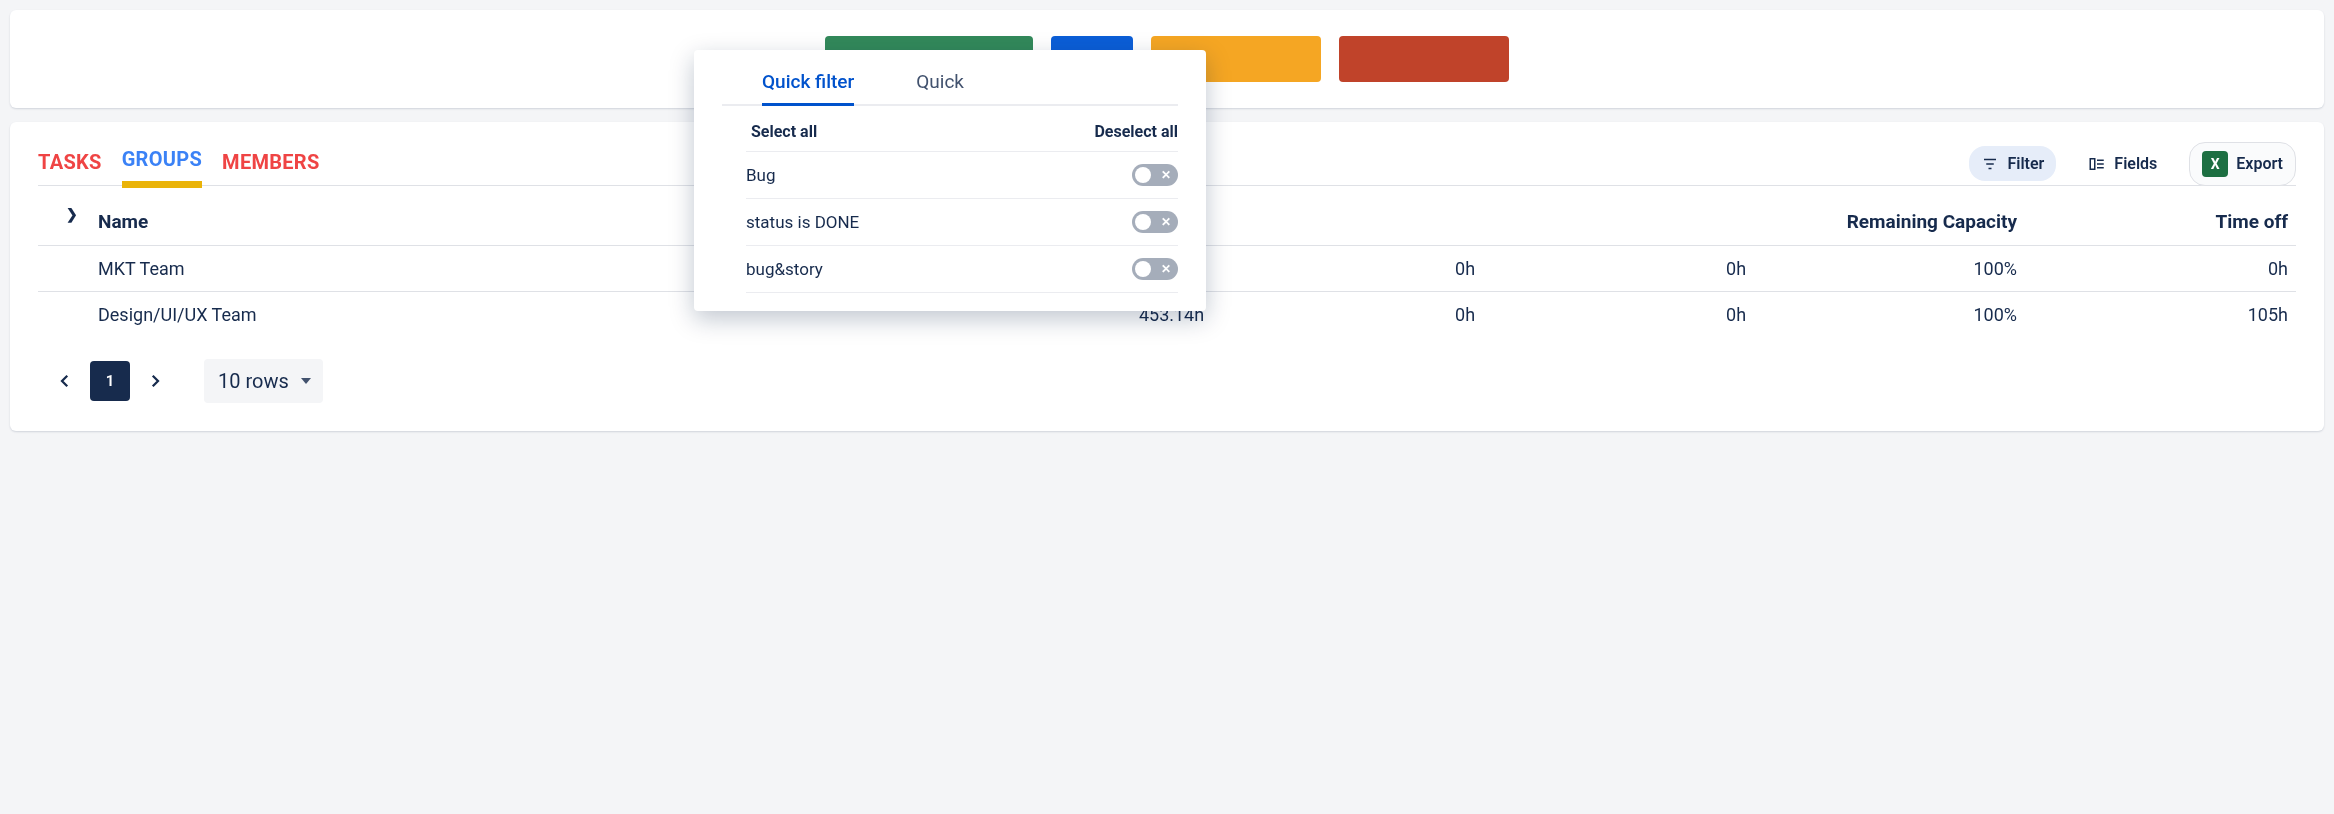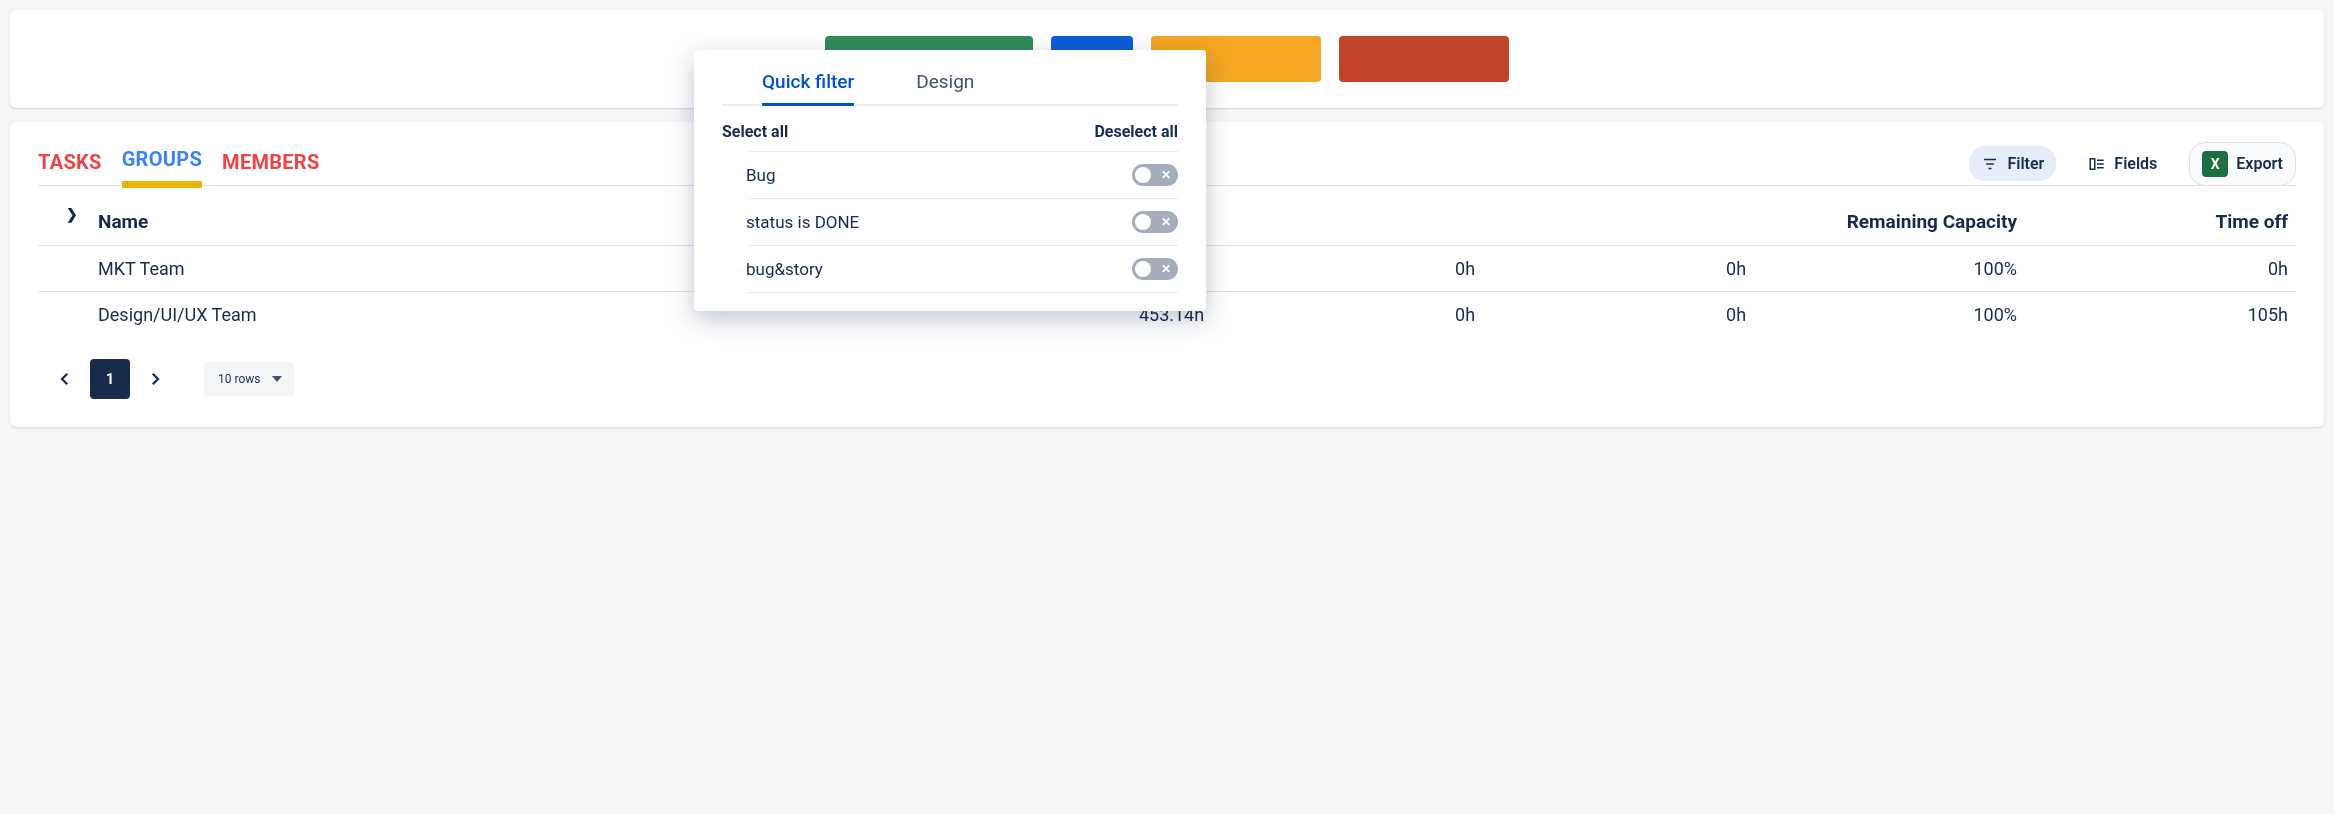--- a/index.html
+++ b/index.html
@@ -132,21 +132,21 @@
     color: #fff;
     display:flex;align-items:center;justify-content:center;
     border-radius: 4px;
     font-weight:600;
   }
   .rows-select {
     margin-left: 24px;
     background: #f4f5f7;
     border-radius: 4px;
     padding: 10px 34px 10px 14px;
-    font-size: 12px;
+    font-size: 20px;
     color: #172B4D;
     position: relative;
     cursor: pointer;
   }
   .rows-select::after {
     content:"";
     position:absolute;
     right:12px; top:50%;
     width:0;height:0;
     border-left:5px solid transparent;
@@ -182,20 +182,21 @@
   .popover-tab.active {
     color: #0052CC;
     font-weight: 500;
     border-bottom: 3px solid #0052CC;
     margin-bottom: -2px;
   }
   .select-row {
     display:flex;justify-content:space-between;
     font-weight:700;font-size:16px;color:#172B4D;
     padding: 6px 0 10px 0;
+    margin-left: 29px;
   }
   .filter-item {
     display:flex;justify-content:space-between;align-items:center;
     border-top:1px solid #EBECF0;
     padding:12px 0;
     font-size:17px;color:#172B4D;margin-left:24px;
   }
   .filter-item:last-child{border-bottom:1px solid #EBECF0;}
   .toggle {
     width:46px;height:22px;border-radius:11px;background:#A5ADBA;
@@ -226,21 +227,21 @@
     <div class="pill blue">
       <span>Sch</span>
     </div>
     <div class="pill orange"></div>
     <div class="pill red"></div>
   </div>
 
   <div class="popover">
     <div class="popover-tabs">
       <div class="popover-tab active">Quick filter</div>
-      <div class="popover-tab">Design</div>
+      <div class="popover-tab">Quick</div>
     </div>
     <div class="select-row">
       <span>Select all</span>
       <span>Deselect all</span>
     </div>
     <div class="filter-item">
       <span>Bug</span>
       <div class="toggle">
           <div class="knob"></div>
           <span class="x">✕</span>

